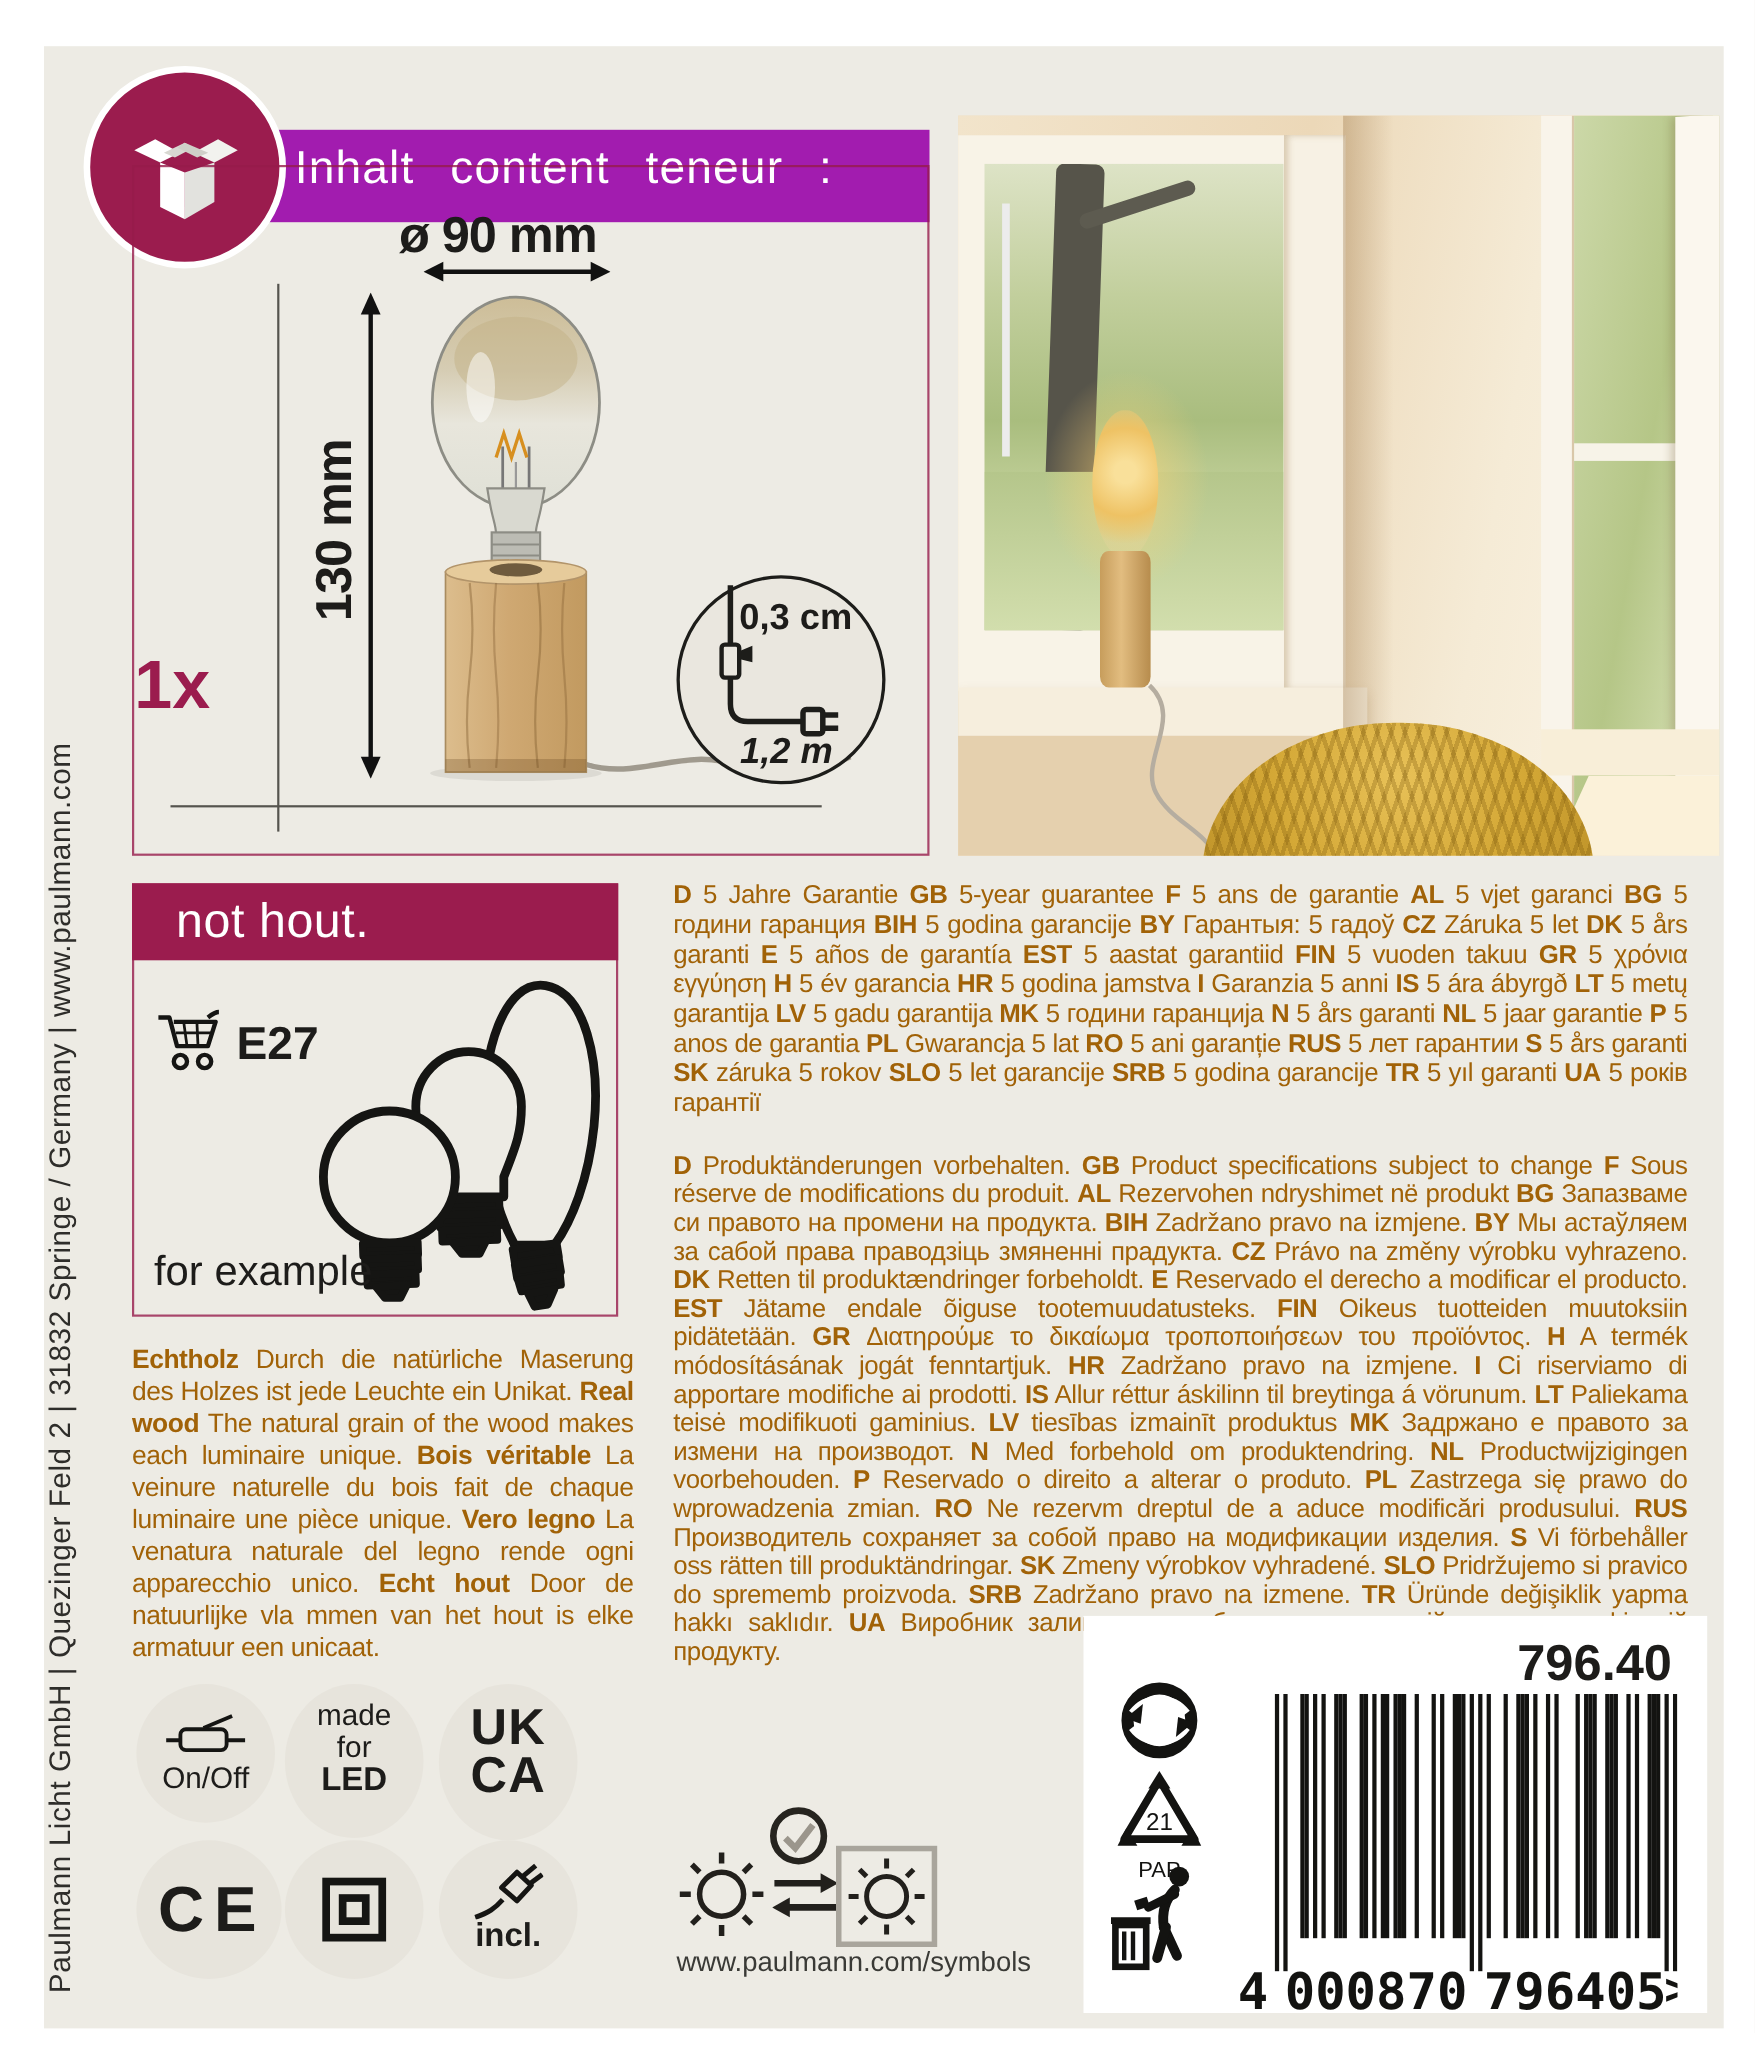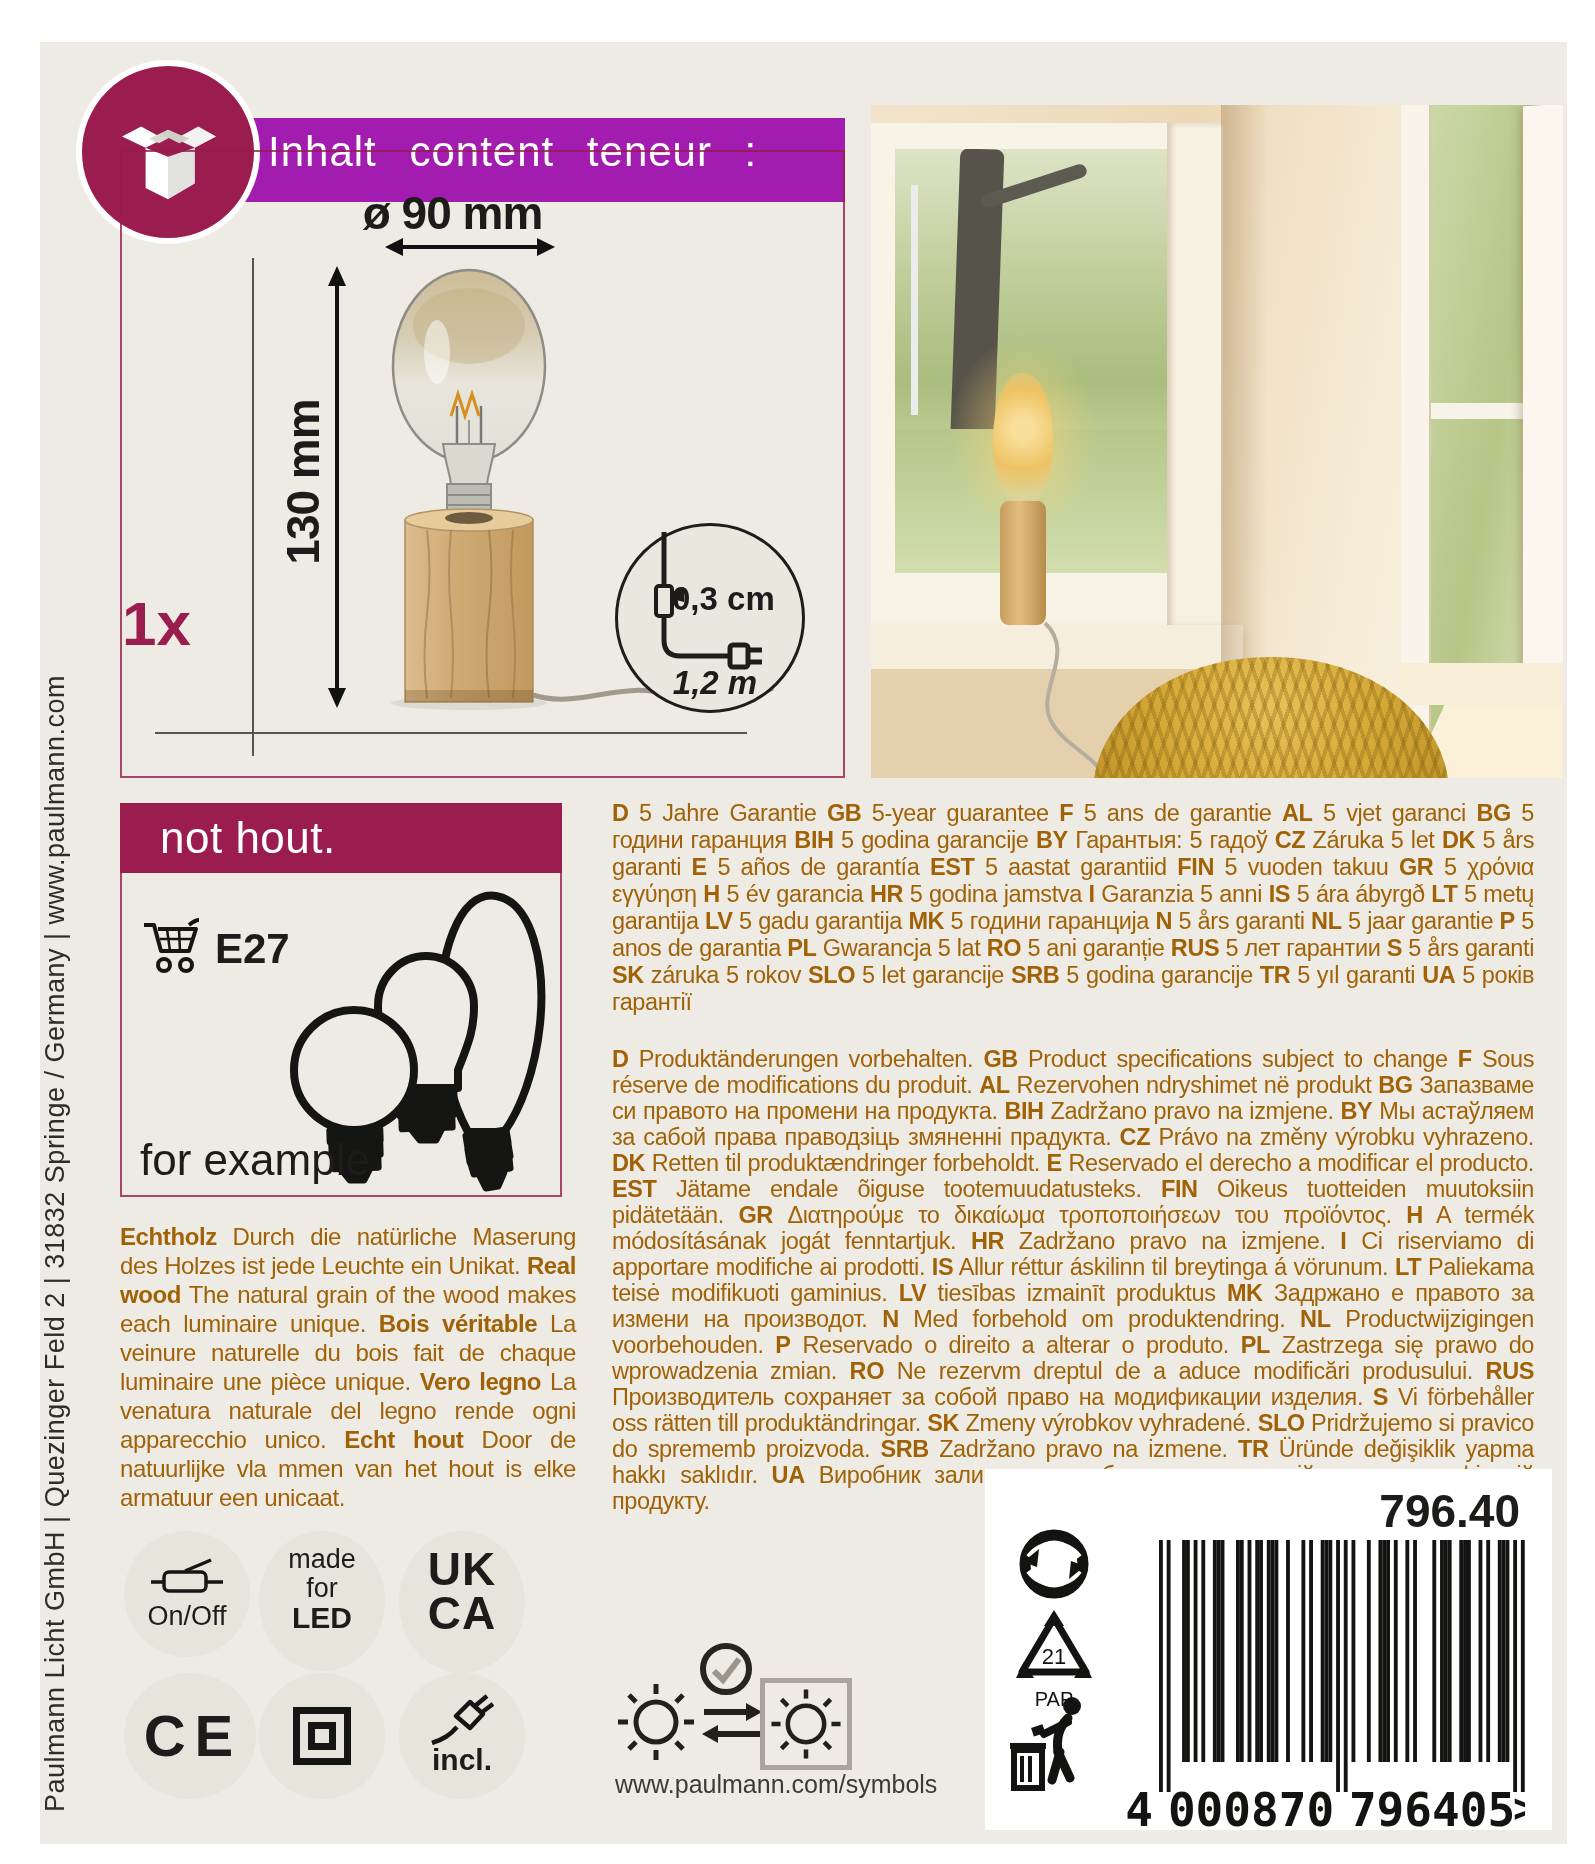--- a/index.html
+++ b/index.html
@@ -15,31 +15,31 @@
                 border-radius:50%;box-sizing:border-box;}
   .diagram-box{left:120px;top:150px;width:725px;height:628px;border:2px solid rgba(150,28,75,.8);box-sizing:border-box;}
   .qty{left:122px;top:588px;font-size:62px;font-weight:700;color:#9B1C4E;}
   .dia-label{left:360px;top:186px;width:185px;text-align:center;font-size:46px;font-weight:700;letter-spacing:-1px;}
   .h-label{left:218px;top:455px;width:170px;text-align:center;font-size:46px;font-weight:700;
            transform:rotate(-90deg);letter-spacing:-1px;}
   .guide-v{left:252px;top:258px;width:2px;height:498px;background:#55544e;}
   .guide-h{left:155px;top:732px;width:592px;height:2px;background:#55544e;}
   .detail-circle{left:615px;top:523px;width:190px;height:190px;border:3px solid #1d1d1a;border-radius:50%;
                  background:#EAE7DF;box-sizing:border-box;}
-  .cable-d1{left:672px;top:580px;width:120px;font-size:33px;font-weight:700;}
+  .cable-d1{left:672px;top:542px;width:120px;font-size:33px;font-weight:700;}
   .cable-d2{left:655px;top:664px;width:120px;text-align:center;font-size:33px;font-weight:700;font-style:italic;}
   
   .photo{left:871px;top:105px;width:692px;height:673px;overflow:hidden;background:#efe0c6;}
   .ph{position:absolute;}
   
   .ni-banner{left:120px;top:803px;width:442px;height:70px;background:#9B1C4E;}
   .ni-banner span{display:block;padding-left:40px;line-height:70px;font-size:44px;color:#fff;letter-spacing:.5px;}
   .ni-box{left:120px;top:803px;width:442px;height:394px;border:2px solid rgba(150,28,75,.8);box-sizing:border-box;}
   .e27{left:215px;top:925px;font-size:42px;font-weight:700;}
-  .for-example{left:140px;top:1135px;font-size:44px;}
+  .for-example{left:140px;top:1135px;font-size:38px;}
   
   .para{text-align:justify;letter-spacing:-.4px;color:#a16207;}
   .desc{left:120px;top:1222px;width:456px;font-size:24px;line-height:29px;}
   .warranty{left:612px;top:800px;width:922px;font-size:23.5px;line-height:27px;}
   .changes{left:612px;top:1046px;width:922px;font-size:23.5px;line-height:26px;}
   
   .round{width:126px;height:126px;border-radius:50%;background:#E7E4DC;text-align:center;}
   .r1{top:1531px;} .r2{top:1673px;}
   .c1{left:124px;} .c2{left:259px;} .c3{left:399px;}
   .onoff-t{margin-top:6px;font-size:27px;}

